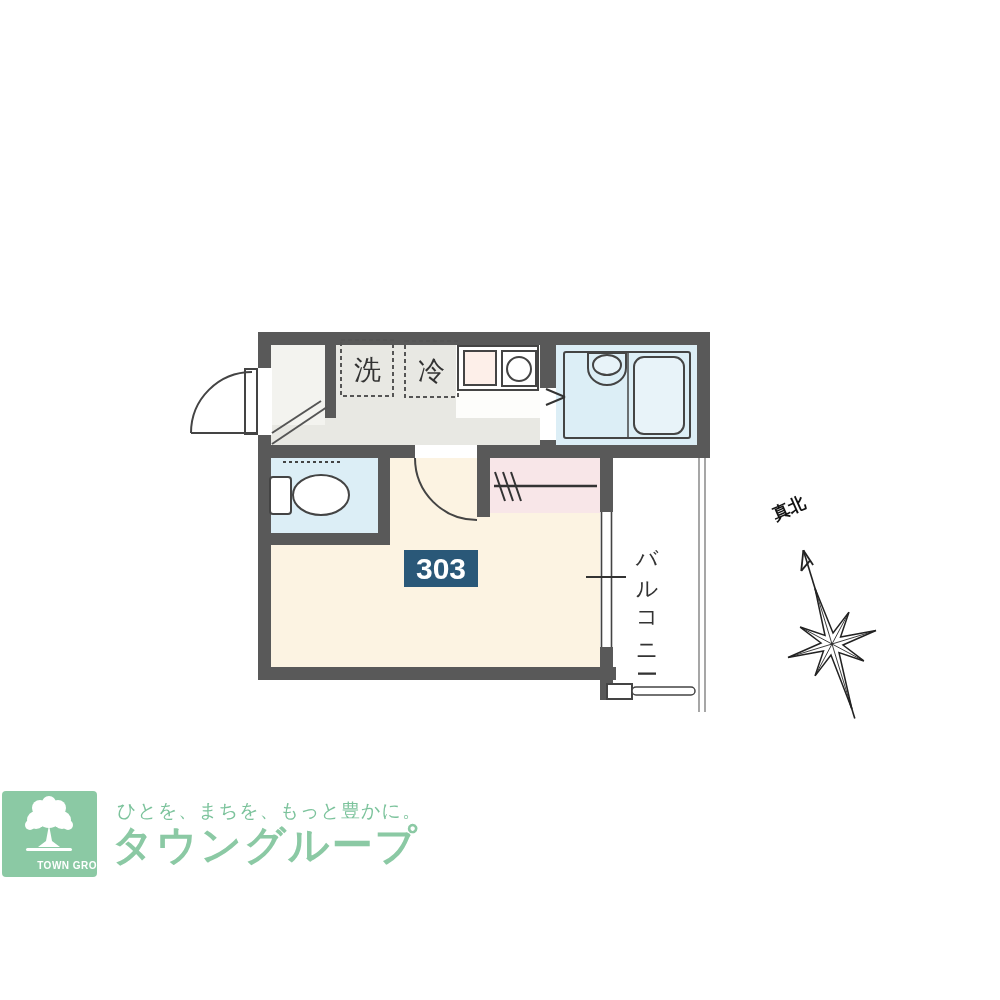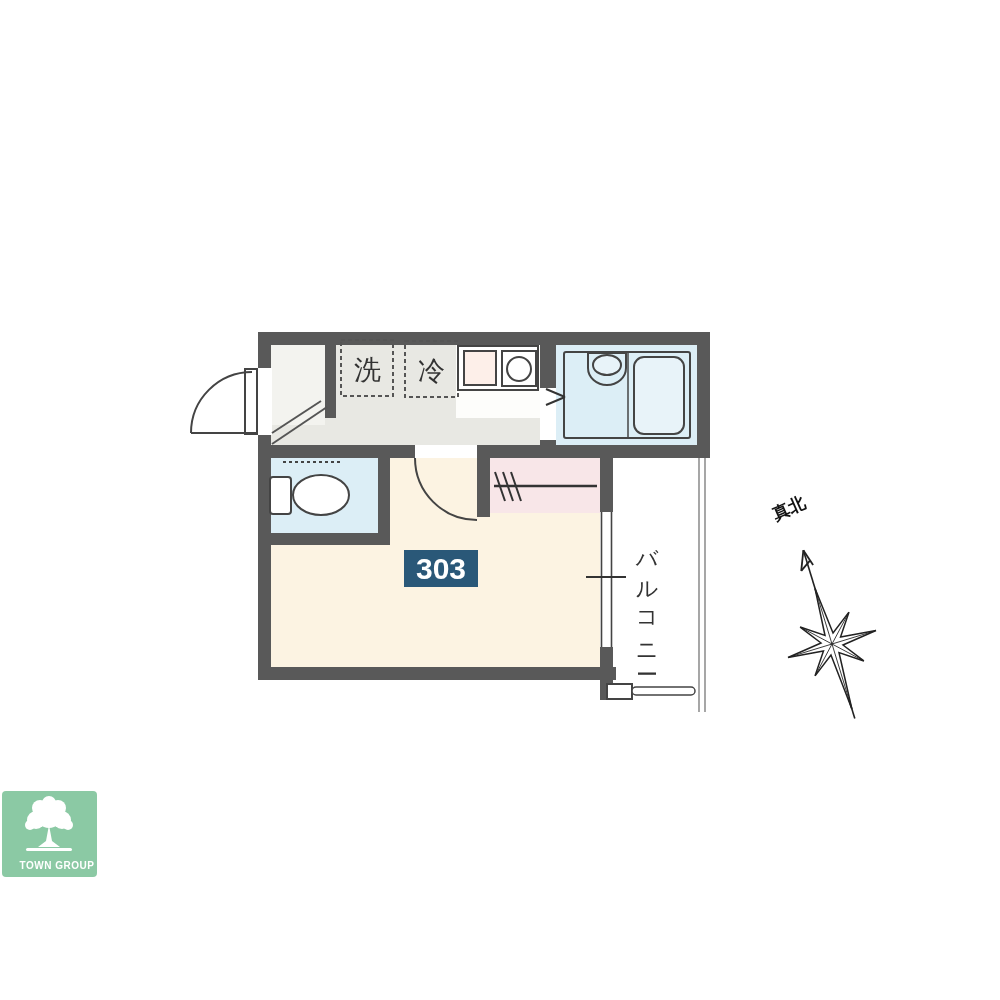--- a/index.html
+++ b/index.html
@@ -14,21 +14,21 @@
          color:#fff;font-size:30px;font-weight:bold;display:flex;align-items:center;justify-content:center;}
   .room-size{position:absolute;left:330px;top:592px;width:220px;text-align:center;
              font-size:40px;font-weight:600;color:#333;letter-spacing:2px;}
   .appl{position:absolute;width:53px;text-align:center;font-size:27px;color:#333;}
   .balcony-label{position:absolute;left:632px;top:534px;height:150px;writing-mode:vertical-rl;
                  text-orientation:mixed;font-size:22px;color:#333;letter-spacing:7px;}
   .north-label{position:absolute;left:772px;top:497px;font-size:17px;font-weight:bold;color:#111;
                transform:rotate(-24deg);}
   .logo-box{position:absolute;left:2px;top:791px;width:95px;height:86px;background:#8bc9a4;
             border-radius:4px;}
-  .logo-text{position:absolute;left:0;bottom:6px;width:110px;text-align:center;color:#fff;
+  .logo-text{position:absolute;left:0;bottom:6px;width:110px;text-align:right;color:#fff;
              font-size:10px;font-weight:bold;letter-spacing:0.5px;}
   .tagline{position:absolute;left:117px;top:798px;font-size:19px;color:#7cc39c;letter-spacing:1px;}
   .brand{position:absolute;left:112px;top:818px;font-size:41px;font-weight:bold;color:#8bc9a4;
          letter-spacing:2px;}
 </style>
 </head>
 <body>
 
 <div id="stage">
 
@@ -162,14 +162,16 @@
         <circle cx="56" cy="17" r="8"></circle>
         <circle cx="47" cy="12" r="7"></circle>
         <circle cx="28" cy="34" r="5"></circle>
         <circle cx="66" cy="34" r="5"></circle>
         <polygon points="47,34 50,50 58,56 36,56 44,50"></polygon>
         <rect x="24" y="57" width="46" height="3" rx="1.5"></rect>
       </g>
     </svg>
     <div class="logo-text">TOWN GROUP</div>
   </div>
+  <div class="tagline">ひとを、まちを、もっと豊かに。</div>
+  <div class="brand">タウングループ</div>
 
 </div>
 
 </body></html>

